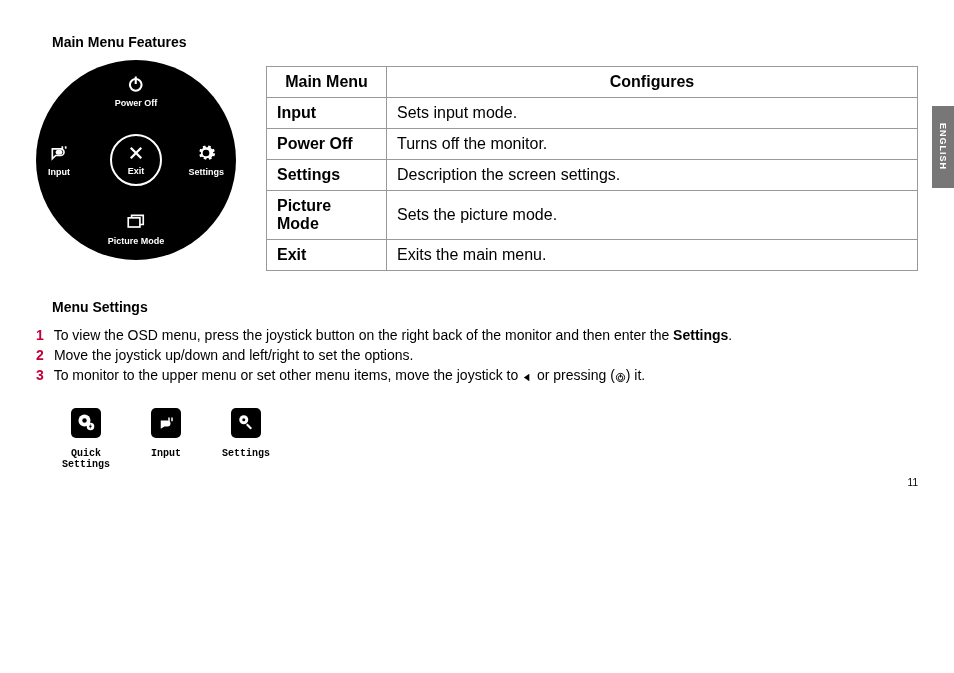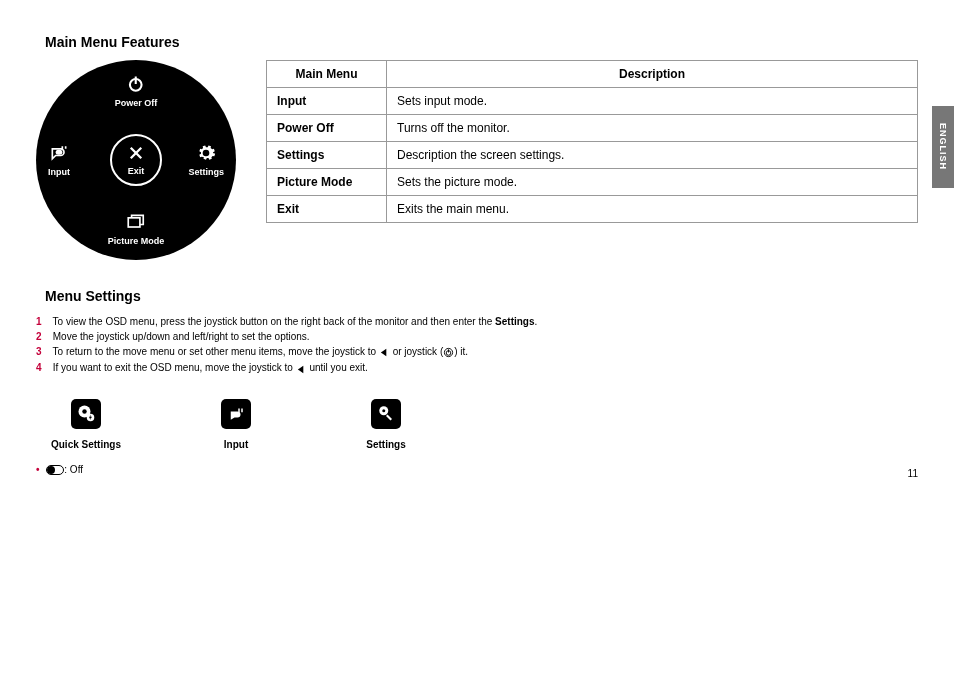--- a/index.html
+++ b/index.html
@@ -29,21 +29,21 @@
     letter-spacing: 1px;
     display: flex;
     align-items: center;
     justify-content: center;
     writing-mode: vertical-rl;
   }
 
   h2 {
     font-size: 14px;
     font-weight: 700;
-    margin: 0 0 10px 9px;
+    margin: 0 0 10px 16px;
   }
 
   .top-row { display: flex; gap: 30px; align-items: flex-start; }
 
   
   .dial-wrap { flex: 0 0 200px; display:flex; justify-content:center; }
   .dial {
     width: 200px; height: 200px;
     border-radius: 50%;
     background: #000;
@@ -66,40 +66,41 @@
   .dial .spot svg { width: 20px; height: 20px; }
   .spot.top    { top: 14px;  left: 50%; transform: translateX(-50%); }
   .spot.bottom { bottom: 14px; left: 50%; transform: translateX(-50%); }
   .spot.left   { left: 12px;  top: 50%; transform: translateY(-50%); }
   .spot.right  { right: 12px; top: 50%; transform: translateY(-50%); }
 
   
   table.desc {
     border-collapse: collapse;
     width: 692px;
-    font-size: 12px;
+    font-size: 16px;
+    margin-top: 6px;
   }
   table.desc th, table.desc td {
     border: 1px solid #999;
     padding: 6px 10px;
     text-align: left;
   }
   table.desc th { font-weight: 700; text-align: center; }
   table.desc td.menu { font-weight: 700; width: 120px; }
 
   
   .menu-settings { margin-top: 28px; }
   ol.steps { list-style: none; padding: 0; margin: 6px 0 0 0; }
-  ol.steps li { padding: 2px 0; font-size: 10px; }
+  ol.steps li { padding: 2px 0; font-size: 14px; }
   ol.steps li .num { color: #c4003a; font-weight: 700; display: inline-block; width: 14px; }
   .inline-icon { display:inline-block; vertical-align:middle; }
   .inline-icon svg { width: 11px; height: 11px; vertical-align: middle; }
 
   
-  .icon-row { display: flex; gap: 70px; margin: 22px 0 0 10px; }
+  .icon-row { display: flex; margin: 22px 0 0 10px; font-family: Liberation Mono, monospace; }
   .icon-item { text-align:center; width: 80px; }
   .icon-box {
     width: 30px; height: 30px;
     background: #000; border-radius: 5px;
     margin: 0 auto 10px auto;
     display:flex; align-items:center; justify-content:center;
   }
   .icon-box svg { width: 18px; height: 18px; }
   .icon-item .cap { font-weight: 700; font-size: 10px; }
 
@@ -174,21 +175,21 @@
           </span>
           <span class="dial-label">Exit</span>
         </div>
       </div>
     </div>
 
     <table class="desc">
       <thead>
         <tr>
           <th>Main Menu</th>
-          <th>Description</th>
+          <th>Configures</th>
         </tr>
       </thead>
       <tbody>
         <tr>
             <td class="menu">Input</td>
             <td>Sets input mode.</td>
           </tr>
         <tr>
             <td class="menu">Power Off</td>
             <td>Turns off the monitor.</td>
@@ -215,33 +216,27 @@
       <li>
         <span class="num">1</span>
         <span>To view the OSD menu, press the joystick button on the right back of the monitor and then enter the </span><b>Settings</b><span>.</span>
       </li>
       <li>
         <span class="num">2</span>
         <span>Move the joystick up/down and left/right to set the options.</span>
       </li>
       <li>
         <span class="num">3</span>
-        <span>To return to the move menu or set other menu items, move the joystick to </span><span class="inline-icon"><svg viewBox="0 0 24 24" fill="#000">
+        <span>To monitor to the upper menu or set other menu items, move the joystick to </span><span class="inline-icon"><svg viewBox="0 0 24 24" fill="#000">
               <polygon points="16,4 16,20 4,12"></polygon>
-            </svg></span><span> or joystick (</span><span class="inline-icon"><svg viewBox="0 0 24 24" fill="none" stroke="#000" stroke-width="2">
+            </svg></span><span> or pressing (</span><span class="inline-icon"><svg viewBox="0 0 24 24" fill="none" stroke="#000" stroke-width="2">
               <circle cx="12" cy="12" r="9"></circle>
               <circle cx="12" cy="13" r="5"></circle>
               <line x1="12" y1="5" x2="12" y2="12"></line>
             </svg></span><span>) it.</span>
-      </li>
-      <li>
-        <span class="num">4</span>
-        <span>If you want to exit the OSD menu, move the joystick to </span><span class="inline-icon"><svg viewBox="0 0 24 24" fill="#000">
-              <polygon points="16,4 16,20 4,12"></polygon>
-            </svg></span><span> until you exit.</span>
       </li>
     </ol>
 
     <div class="icon-row">
       <div class="icon-item">
         <div class="icon-box">
             <span><svg viewBox="0 0 24 24" fill="#fff">
                 <circle cx="10" cy="10" r="8"></circle>
                 <circle cx="10" cy="10" r="3" fill="#000"></circle>
                 <circle cx="18" cy="18" r="5" fill="#fff"></circle>
@@ -266,21 +261,17 @@
                 <circle cx="9" cy="9" r="6"></circle>
                 <circle cx="9" cy="9" r="2" fill="#000"></circle>
                 <path d="M14 14l6 6-2 2-6-6z"></path>
               </svg></span>
           </div>
         <div class="cap">Settings</div>
       </div>
     </div>
 
     <div class="note-block">
-      <div class="note-line">
-        <span class="dot">•</span>
-        <span class="toggle off"><span class="knob"></span></span><span>: Off</span>
-      </div>
     </div>
   </div>
 
   <div class="page-num">11</div>
 </div>
 
 </body></html>

